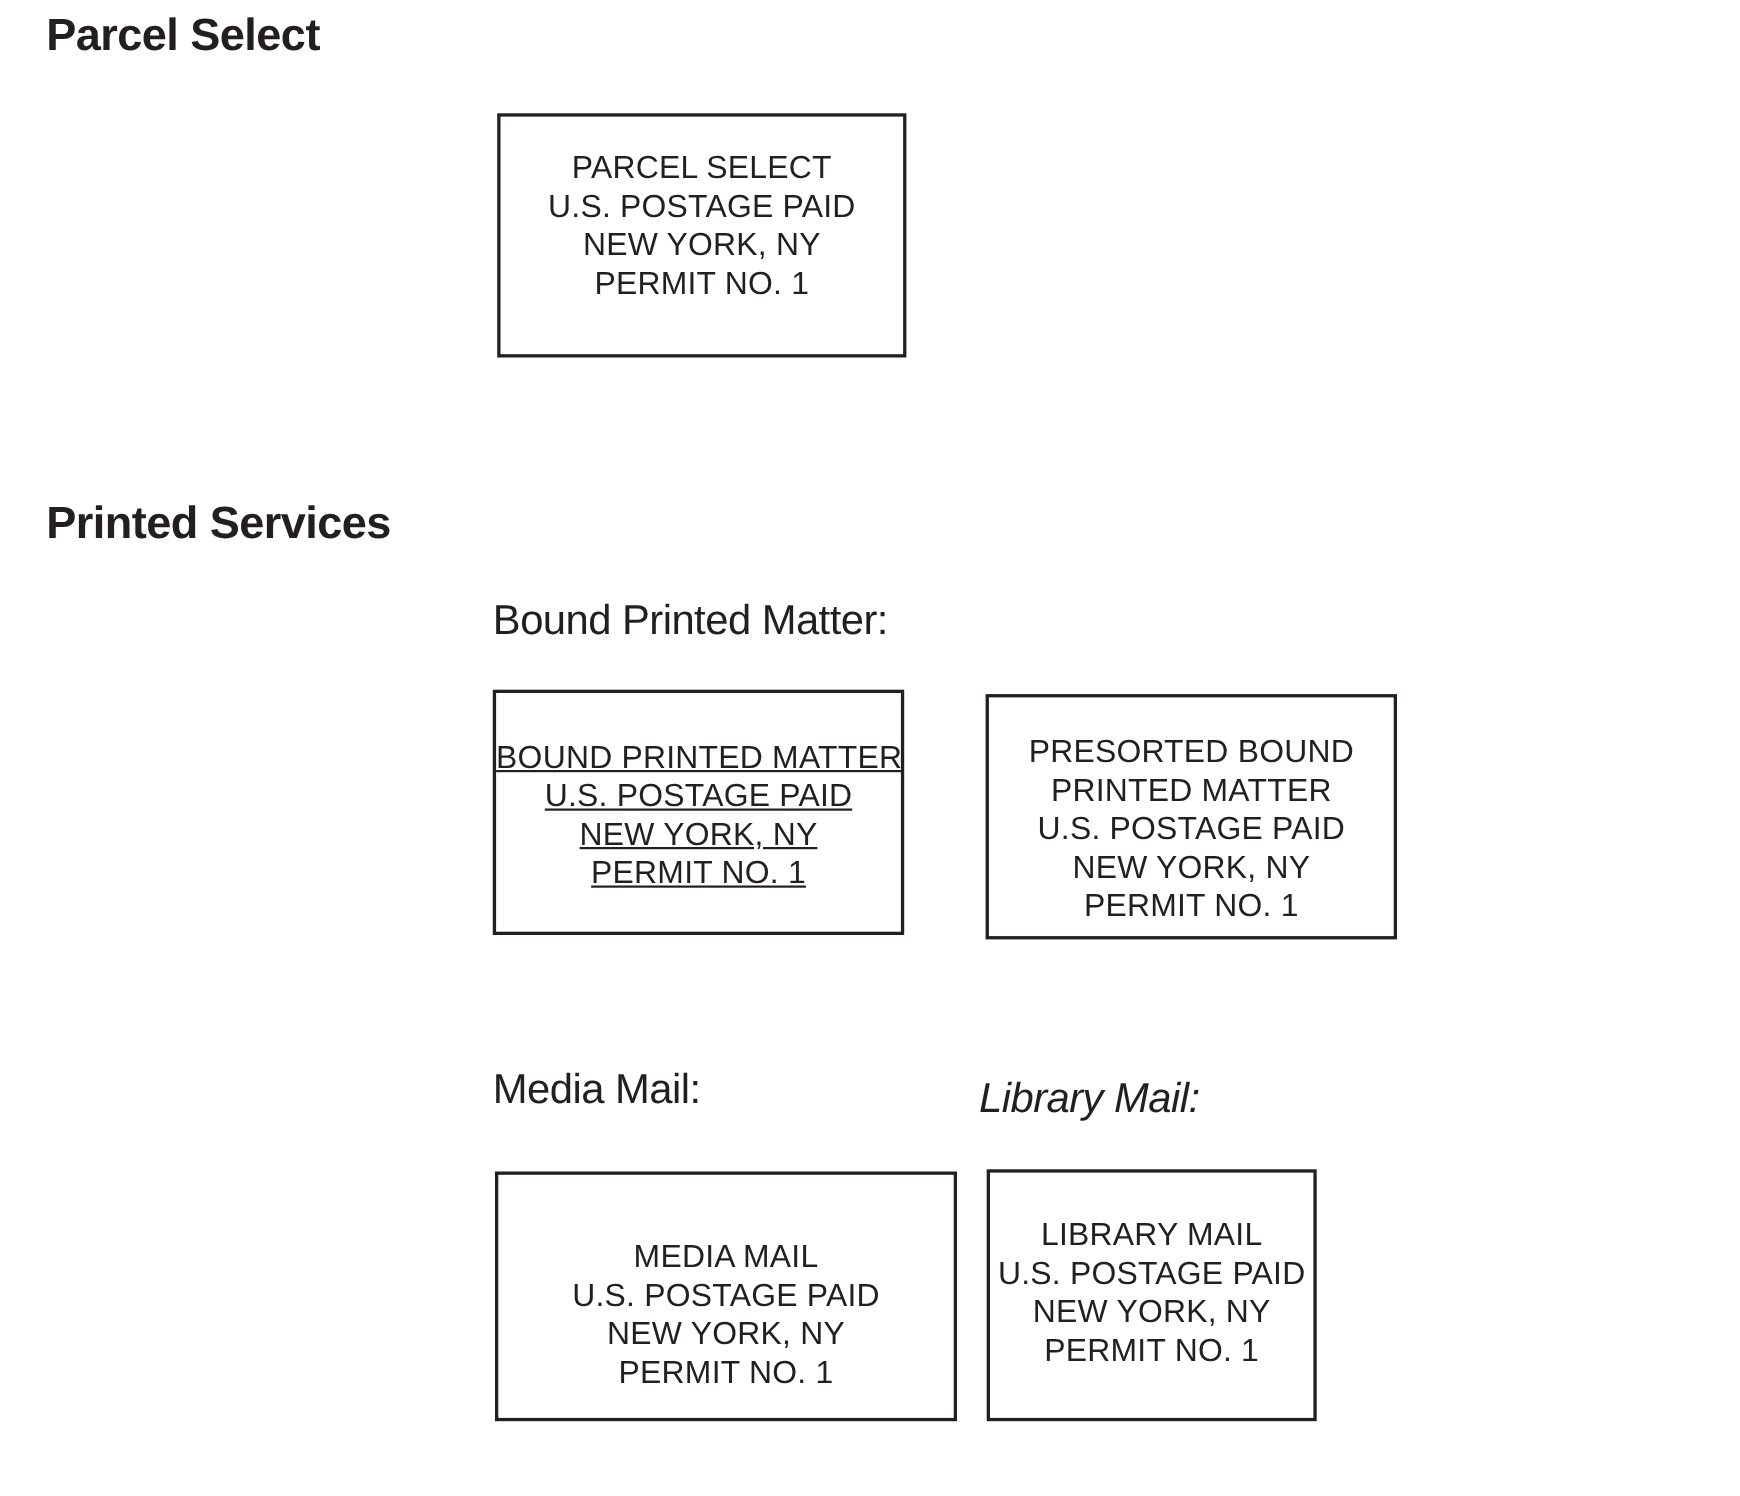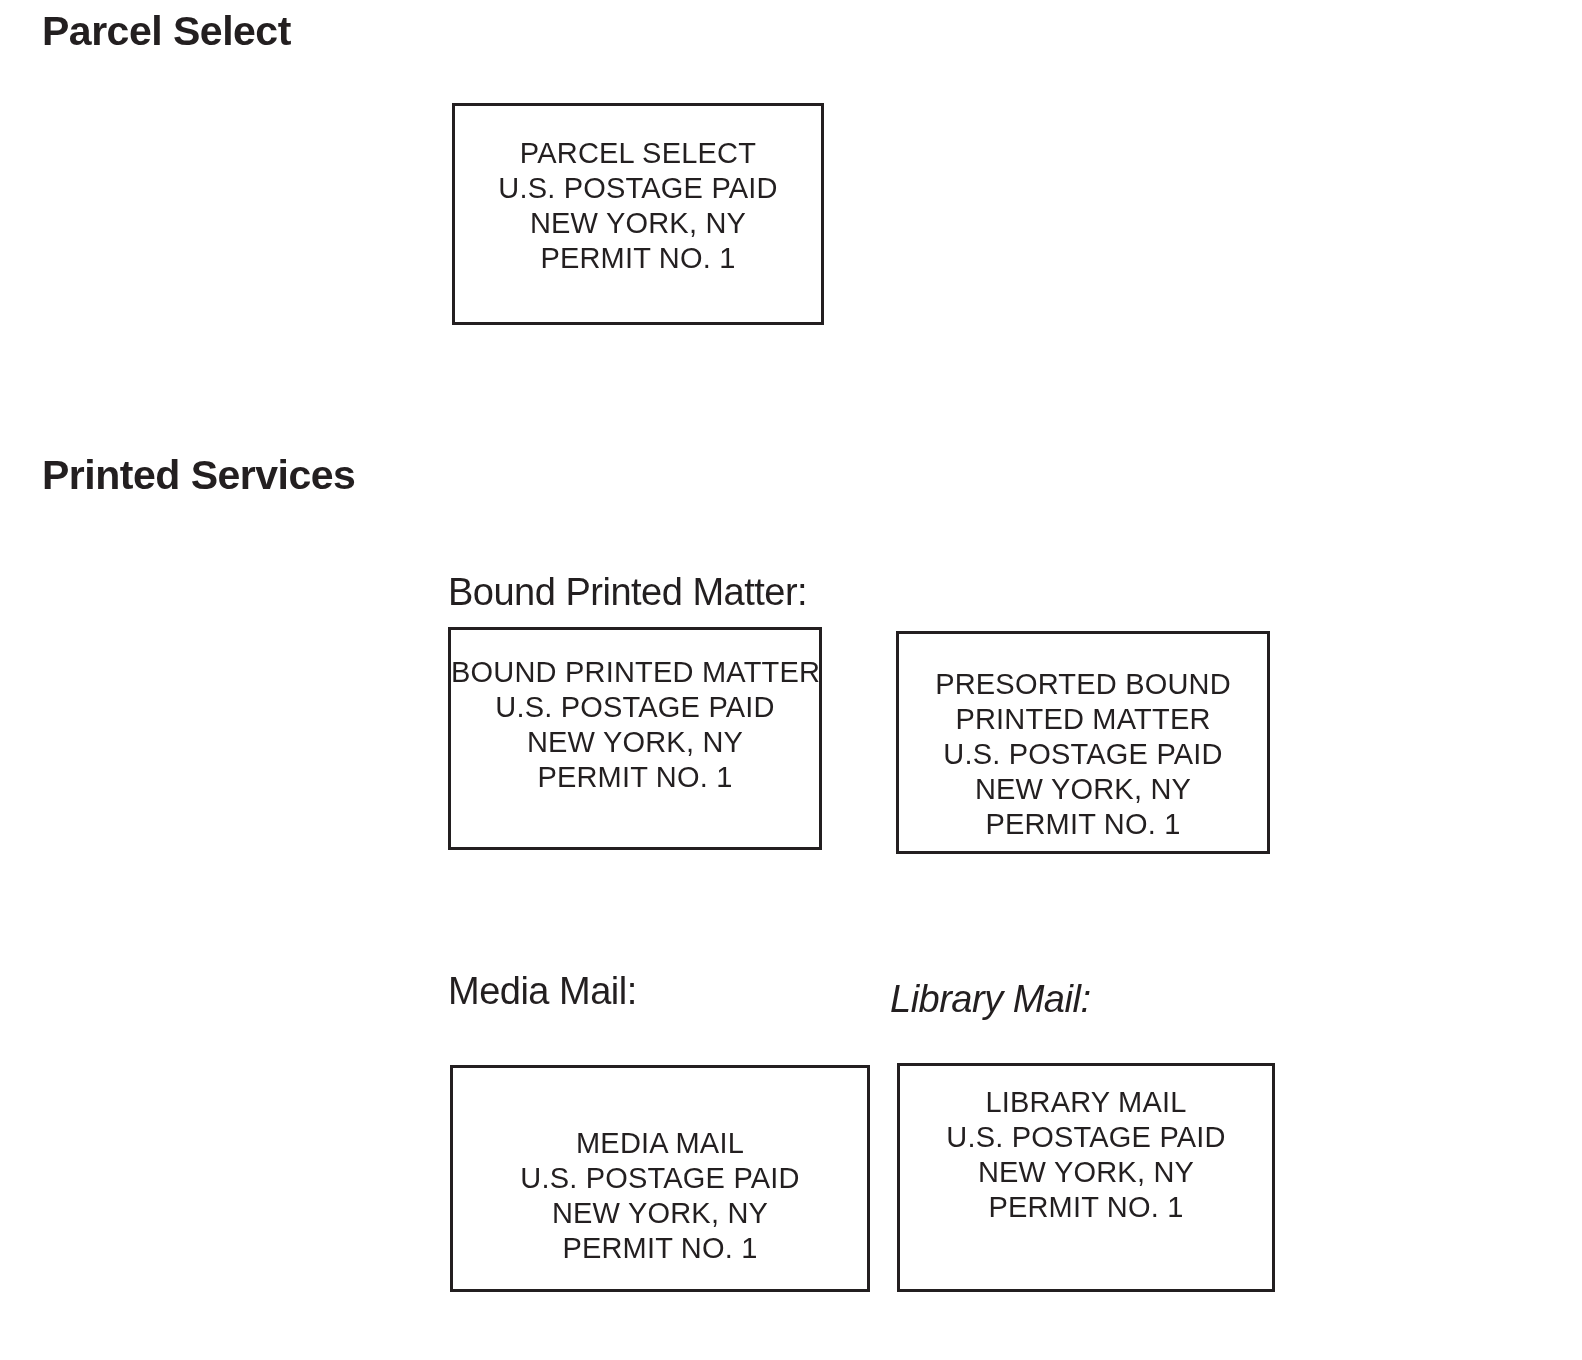--- a/index.html
+++ b/index.html
@@ -37,43 +37,44 @@
     text-align: center;
     font-size: 29px;
     line-height: 35px;
     letter-spacing: 0.2px;
   }
   .iline { white-space: nowrap; }
 
   #heading-parcel-select   { left: 42px;  top: 8px;   }
   #heading-package-services{ left: 42px;  top: 452px; }
 
-  #label-bound-printed-matter { left: 448px; top: 543px; margin-top: 28px; }
+  #label-bound-printed-matter { left: 448px; top: 543px; }
   #label-media-mail           { left: 448px; top: 970px; }
   #label-library-mail         { left: 890px; top: 978px; font-style: italic; }
 
   #box-parcel-select {
     left: 452px; top: 103px; width: 372px; height: 222px;
     padding-top: 30px;
   }
   #box-bpm-carrt {
     left: 448px; top: 627px; width: 374px; height: 223px;
-    padding-top: 25px;
+    padding-top: 42px;
+    text-decoration: underline;
   }
   #box-presorted-bpm {
     left: 896px; top: 631px; width: 374px; height: 223px;
     padding-top: 33px;
   }
   #box-media-mail {
     left: 450px; top: 1065px; width: 420px; height: 227px;
     padding-top: 58px;
   }
   #box-library-mail {
-    left: 897px; top: 1063px; width: 378px; height: 229px;
-    padding-top: 19px;
+    left: 897px; top: 1063px; width: 300px; height: 229px;
+    padding-top: 40px;
   }
 </style>
 </head>
 <body>
 
 <div id="heading-parcel-select" class="section-heading">Parcel Select</div>
 
 <div id="box-parcel-select" class="indicia">
   <div class="iline">PARCEL SELECT</div>
   <div class="iline">U.S. POSTAGE PAID</div>

